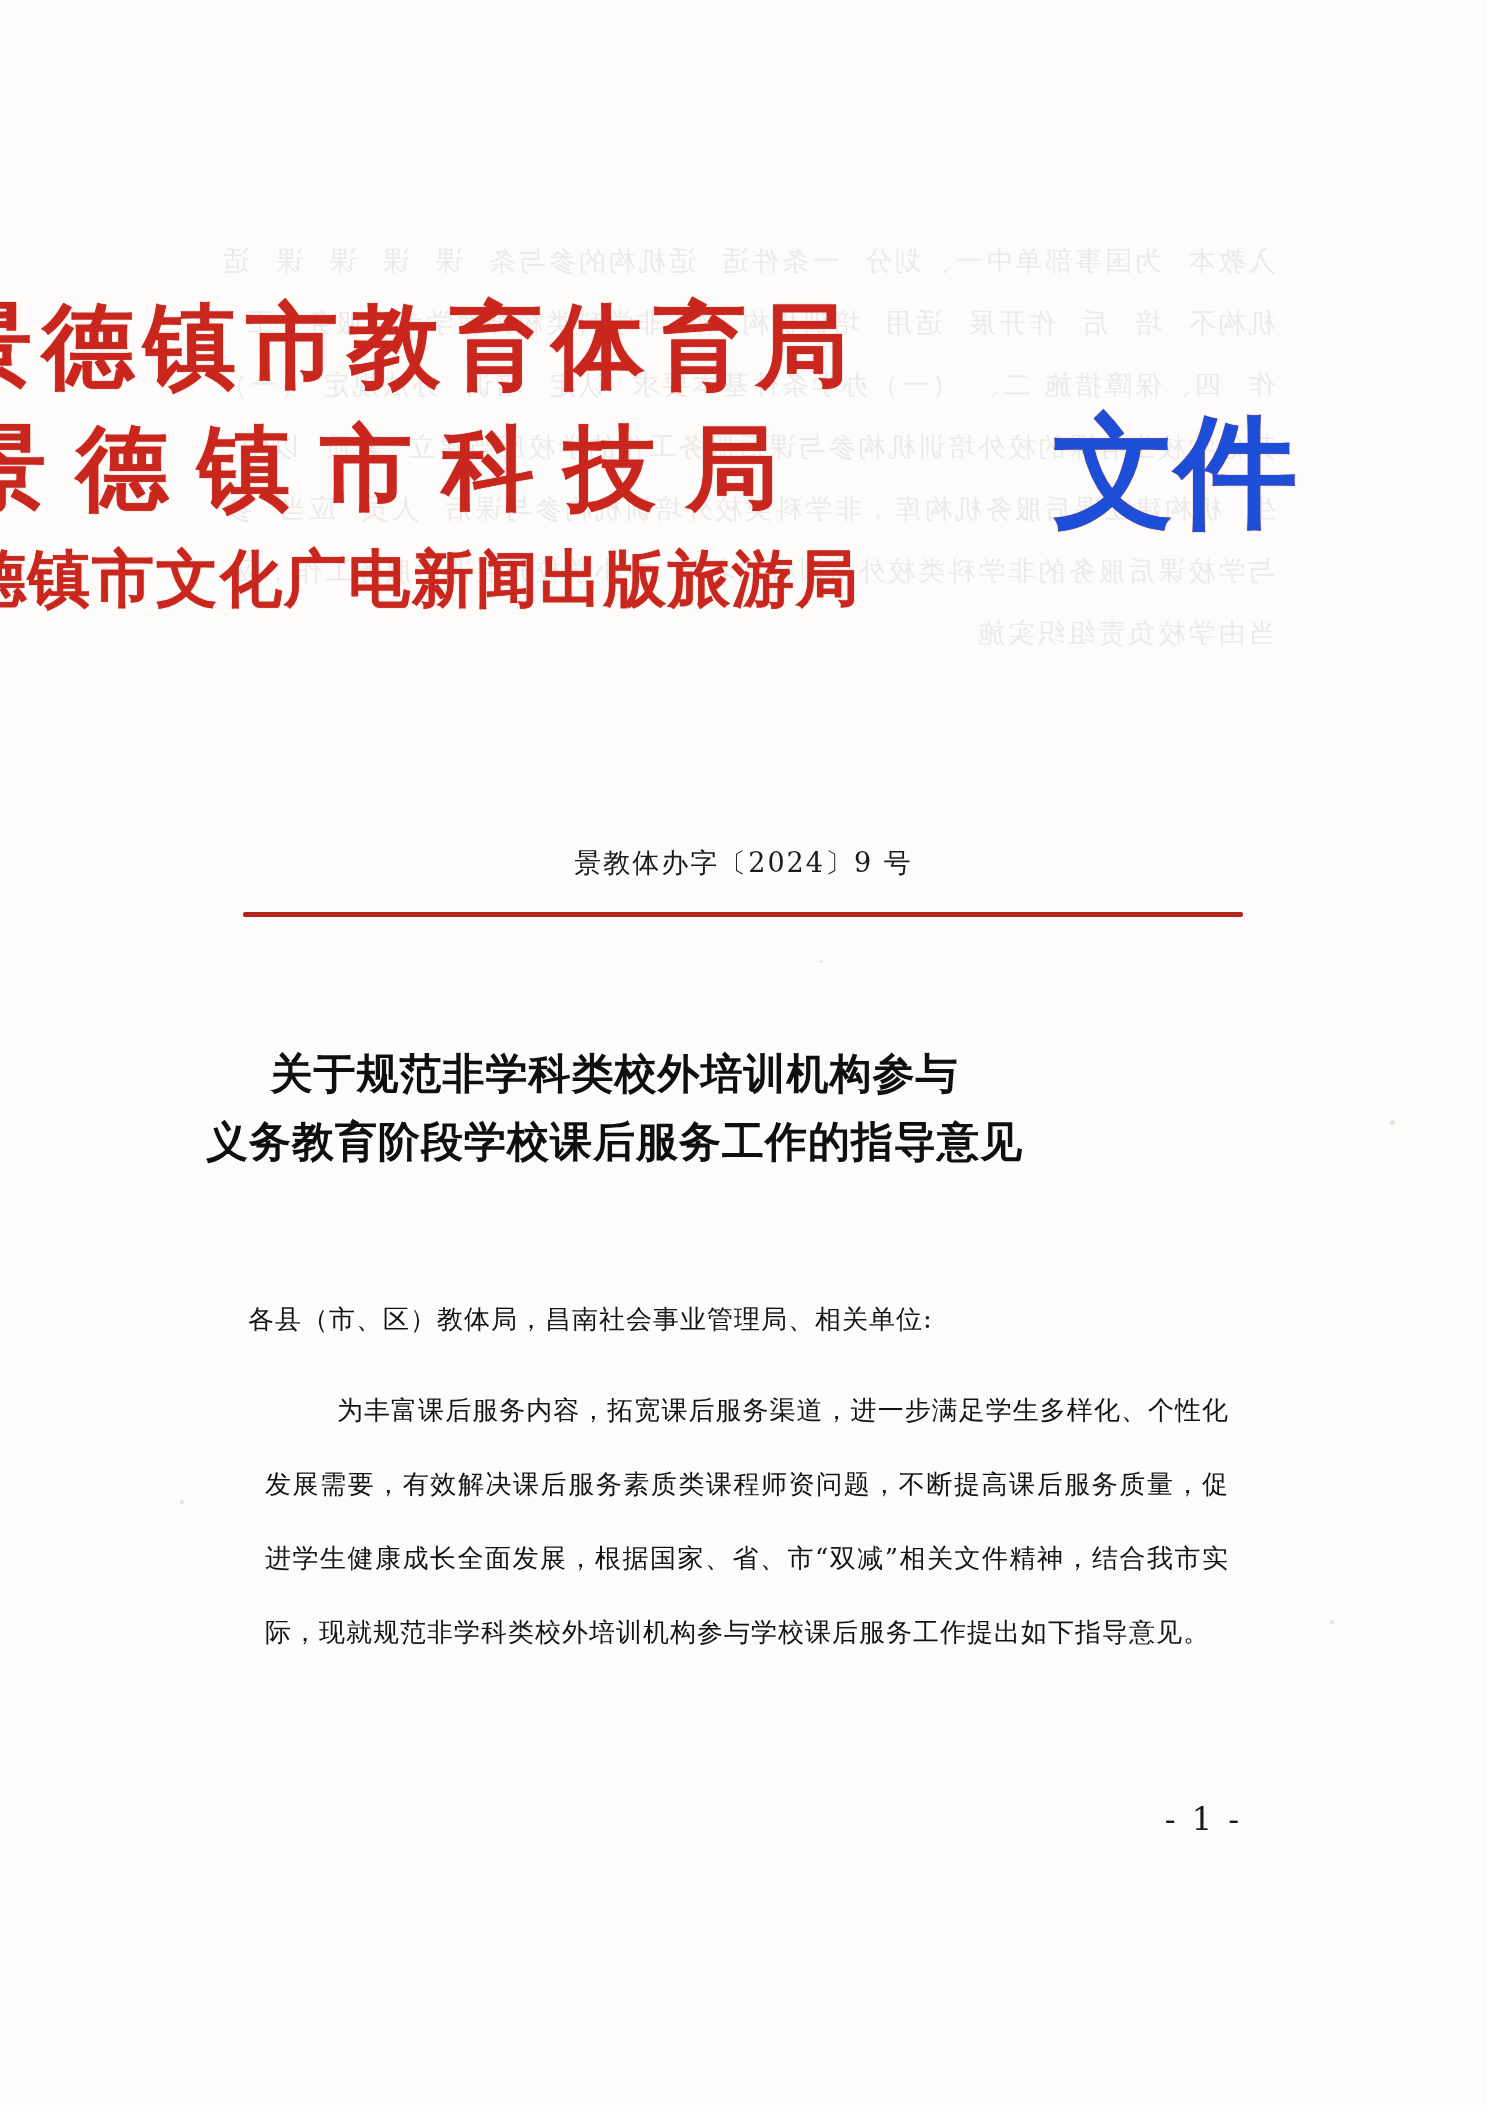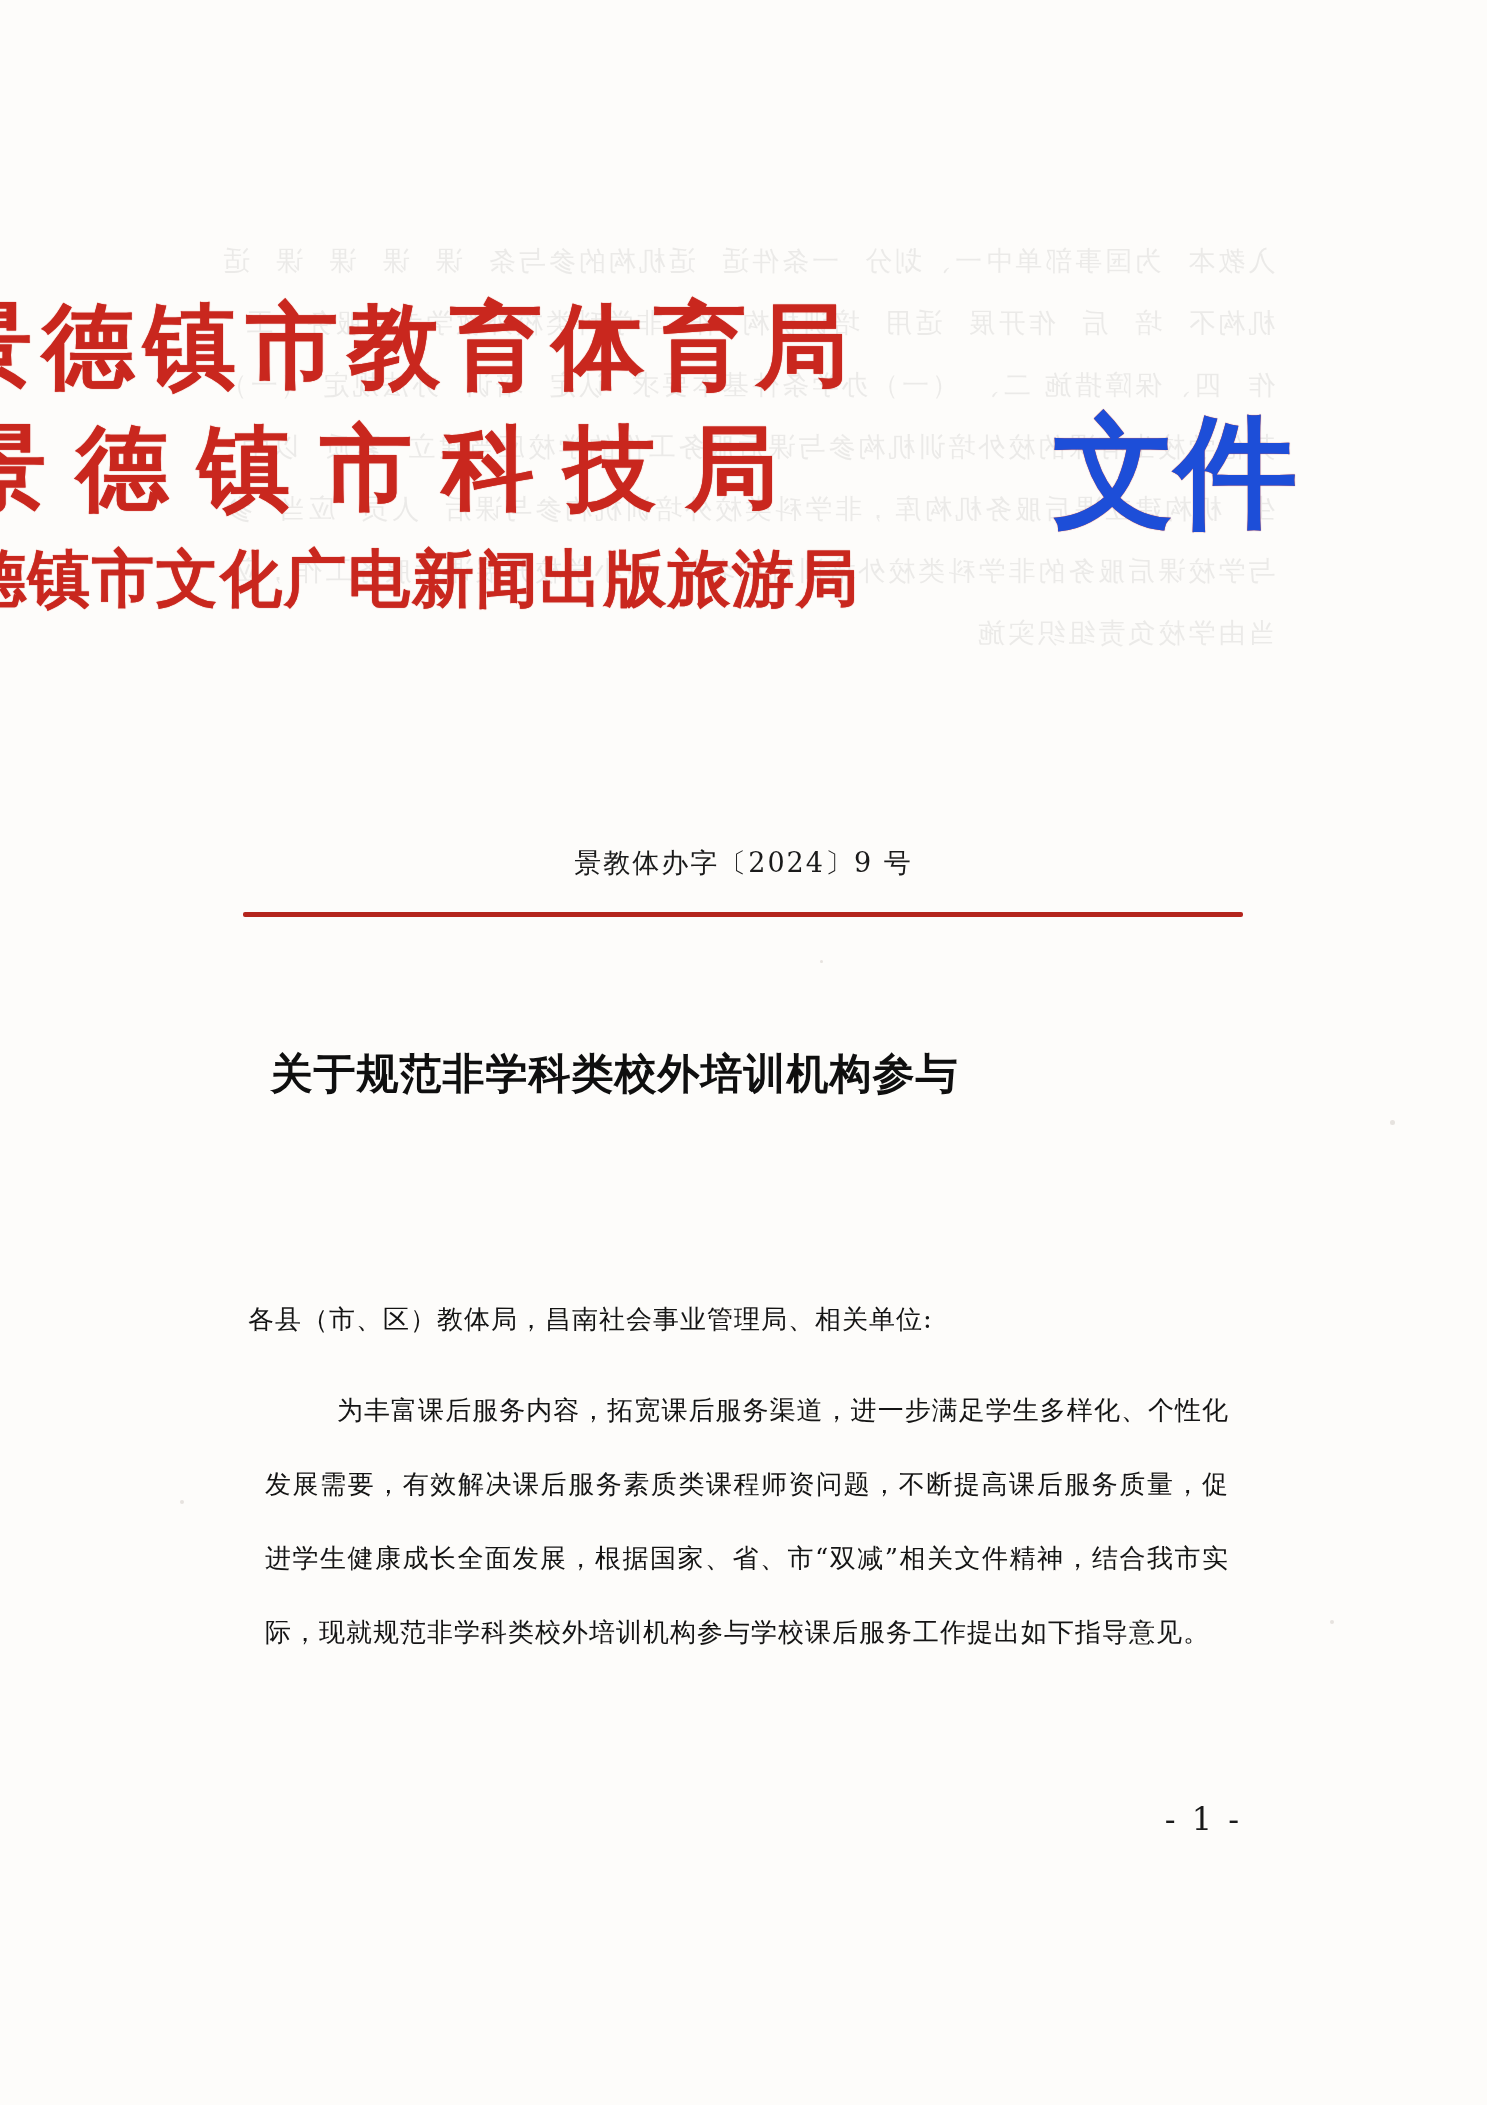--- a/index.html
+++ b/index.html
@@ -182,20 +182,21 @@
     <div class="lh-line lh-line3">景德镇市文化广电新闻出版旅游局</div>
     <div class="lh-wenjian">文件</div>
   </div>
 
   <div class="doc-number">景教体办字〔2024〕9 号</div>
 
   <div class="red-rule"></div>
 
   <div class="doc-title">
     <div>关于规范非学科类校外培训机构参与</div>
+    <div>义务教育阶段学校课后服务工作的指导意见</div>
   </div>
 
   <div class="body-block">
     <p class="salutation">各县（市、区）教体局，昌南社会事业管理局、相关单位:</p>
     <p class="para">为丰富课后服务内容，拓宽课后服务渠道，进一步满足学生多样化、个性化发展需要，有效解决课后服务素质类课程师资问题，不断提高课后服务质量，促进学生健康成长全面发展，根据国家、省、市“双减”相关文件精神，结合我市实际，现就规范非学科类校外培训机构参与学校课后服务工作提出如下指导意见。</p>
   </div>
 
   <div class="page-number">- 1 -</div>
 
   <div class="speckle" style="left:1390px; top:1120px; width:5px; height:5px;"></div>

